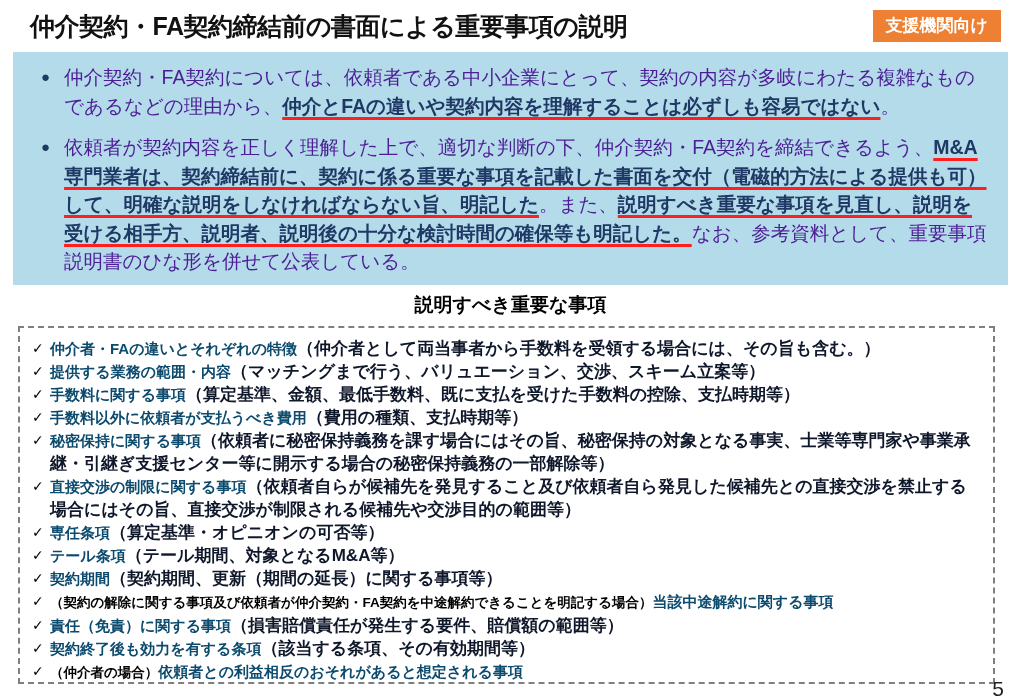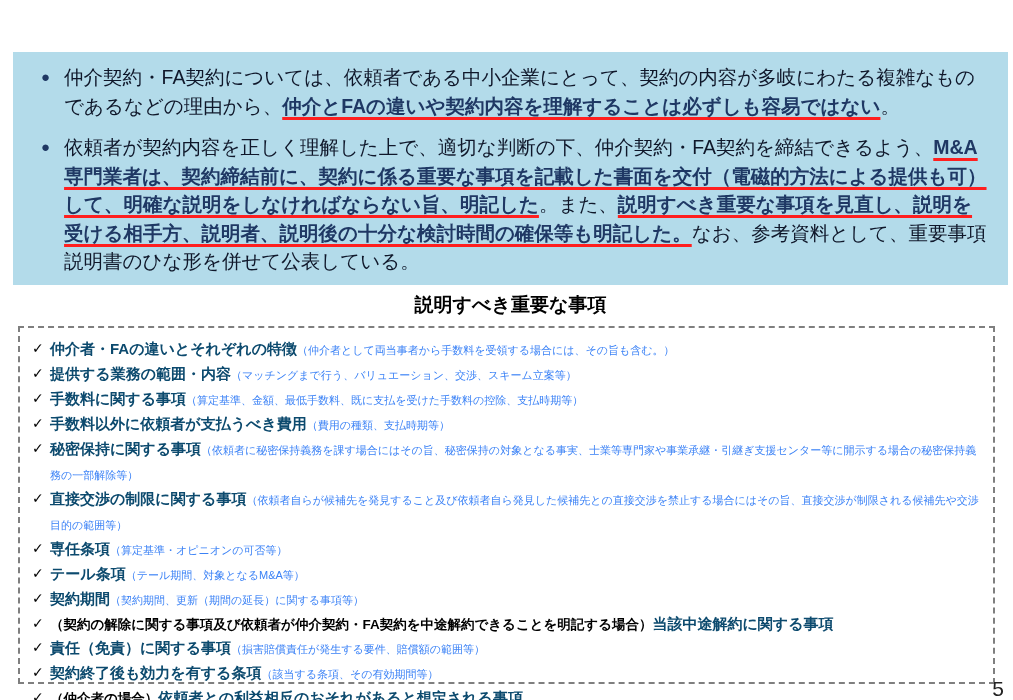--- a/index.html
+++ b/index.html
@@ -31,21 +31,21 @@
     position:absolute; left:13px; top:52px; width:995px; height:233px;
     background:var(--panel-bg,#B3DBEA);
     padding:11px 18px 8px 14px;
   }
   .bullet { display:flex; align-items:flex-start; margin-bottom:13px; }
   .bullet-marker {
     color:var(--emphasis,#1F3864); font-size:15px; line-height:28.5px;
     flex:0 0 auto; padding:0 14px 0 14px;
   }
   .bullet-text { font-size:19.5px; line-height:28.5px; color:#1a1a1a; flex:1; }
-  .seg-normal { color:#0f172a; }
+  .seg-normal { color:#4c1d95; }
   .seg-em {
     color:var(--emphasis,#1F3864); font-weight:bold;
     text-decoration:underline;
     text-decoration-color:var(--underline,#FF1F1F);
     text-decoration-thickness:2.5px;
     text-underline-offset:4px;
     text-align:right;
   }
 
   
@@ -62,33 +62,37 @@
     background:#ffffff;
   }
   .check-item { display:flex; align-items:flex-start; }
   .check-mark {
     flex:0 0 auto; width:20px; color:#000000;
     font-size:14px; line-height:23px; padding-left:2px;
   }
   .check-text { flex:1; line-height:23px; color:#000000; }
   .seg-bold { font-weight:bold; font-size:15px; color:#0c4a6e; }
   .seg-bold-small { font-weight:bold; font-size:13.5px; color:#000000; }
-  .seg-note { font-weight:normal; font-size:11px; color:#3b82f6; }
+  .seg-note { font-weight:bold; font-size:17px; color:#0f172a; }
 
   
   .page-number {
     position:absolute; right:9px; bottom:0px;
     font-size:21px; color:#222222; line-height:22px;
   }
 </style>
 </head>
 <body>
 
 <div class="slide">
 
+  <header class="title-row">
+    <h1 class="page-title">仲介契約・FA契約締結前の書面による重要事項の説明</h1>
+    <div class="badge">支援機関向け</div>
+  </header>
 
   <section class="highlight-box">
     <div>
         <div class="bullet">
           <span class="bullet-marker">●</span>
           <div class="bullet-text"><span class="seg-normal">仲介契約・FA契約については、依頼者である中小企業にとって、契約の内容が多岐にわたる複雑なものであるなどの理由から、</span><span class="seg-em">仲介とFAの違いや契約内容を理解することは必ずしも容易ではない</span><span class="seg-normal">。</span></div>
         </div>
         <div class="bullet">
           <span class="bullet-marker">●</span>
           <div class="bullet-text"><span class="seg-normal">依頼者が契約内容を正しく理解した上で、適切な判断の下、仲介契約・FA契約を締結できるよう、</span><span class="seg-em">M&amp;A専門業者は、契約締結前に、契約に係る重要な事項を記載した書面を交付（電磁的方法による提供も可）して、明確な説明をしなければならない旨、明記した</span><span class="seg-normal">。また、</span><span class="seg-em">説明すべき重要な事項を見直し、説明を受ける相手方、説明者、説明後の十分な検討時間の確保等も明記した。</span><span class="seg-normal">なお、参考資料として、重要事項説明書のひな形を併せて公表している。</span></div>

